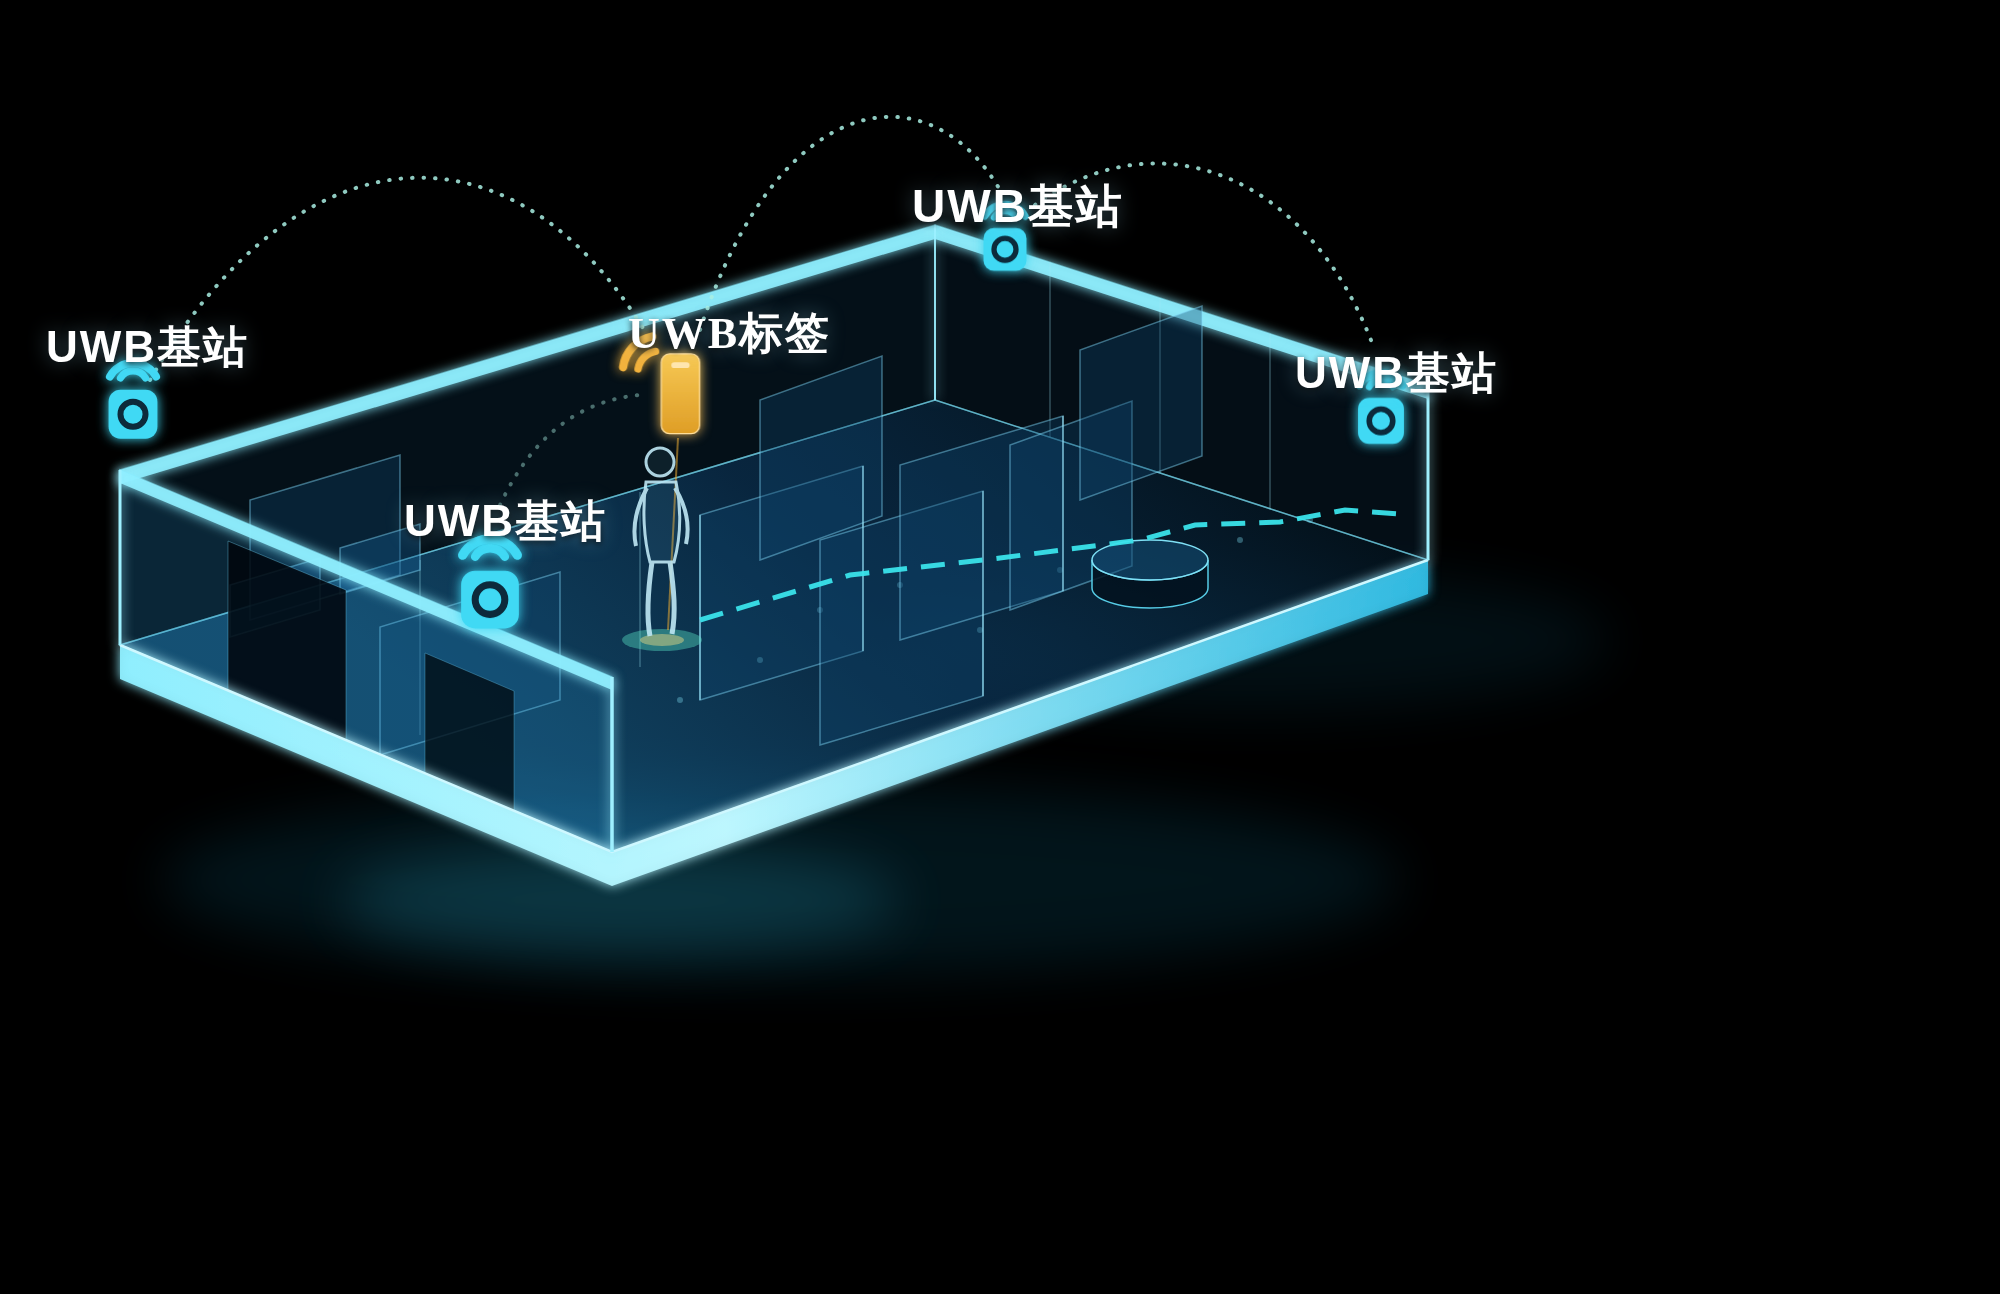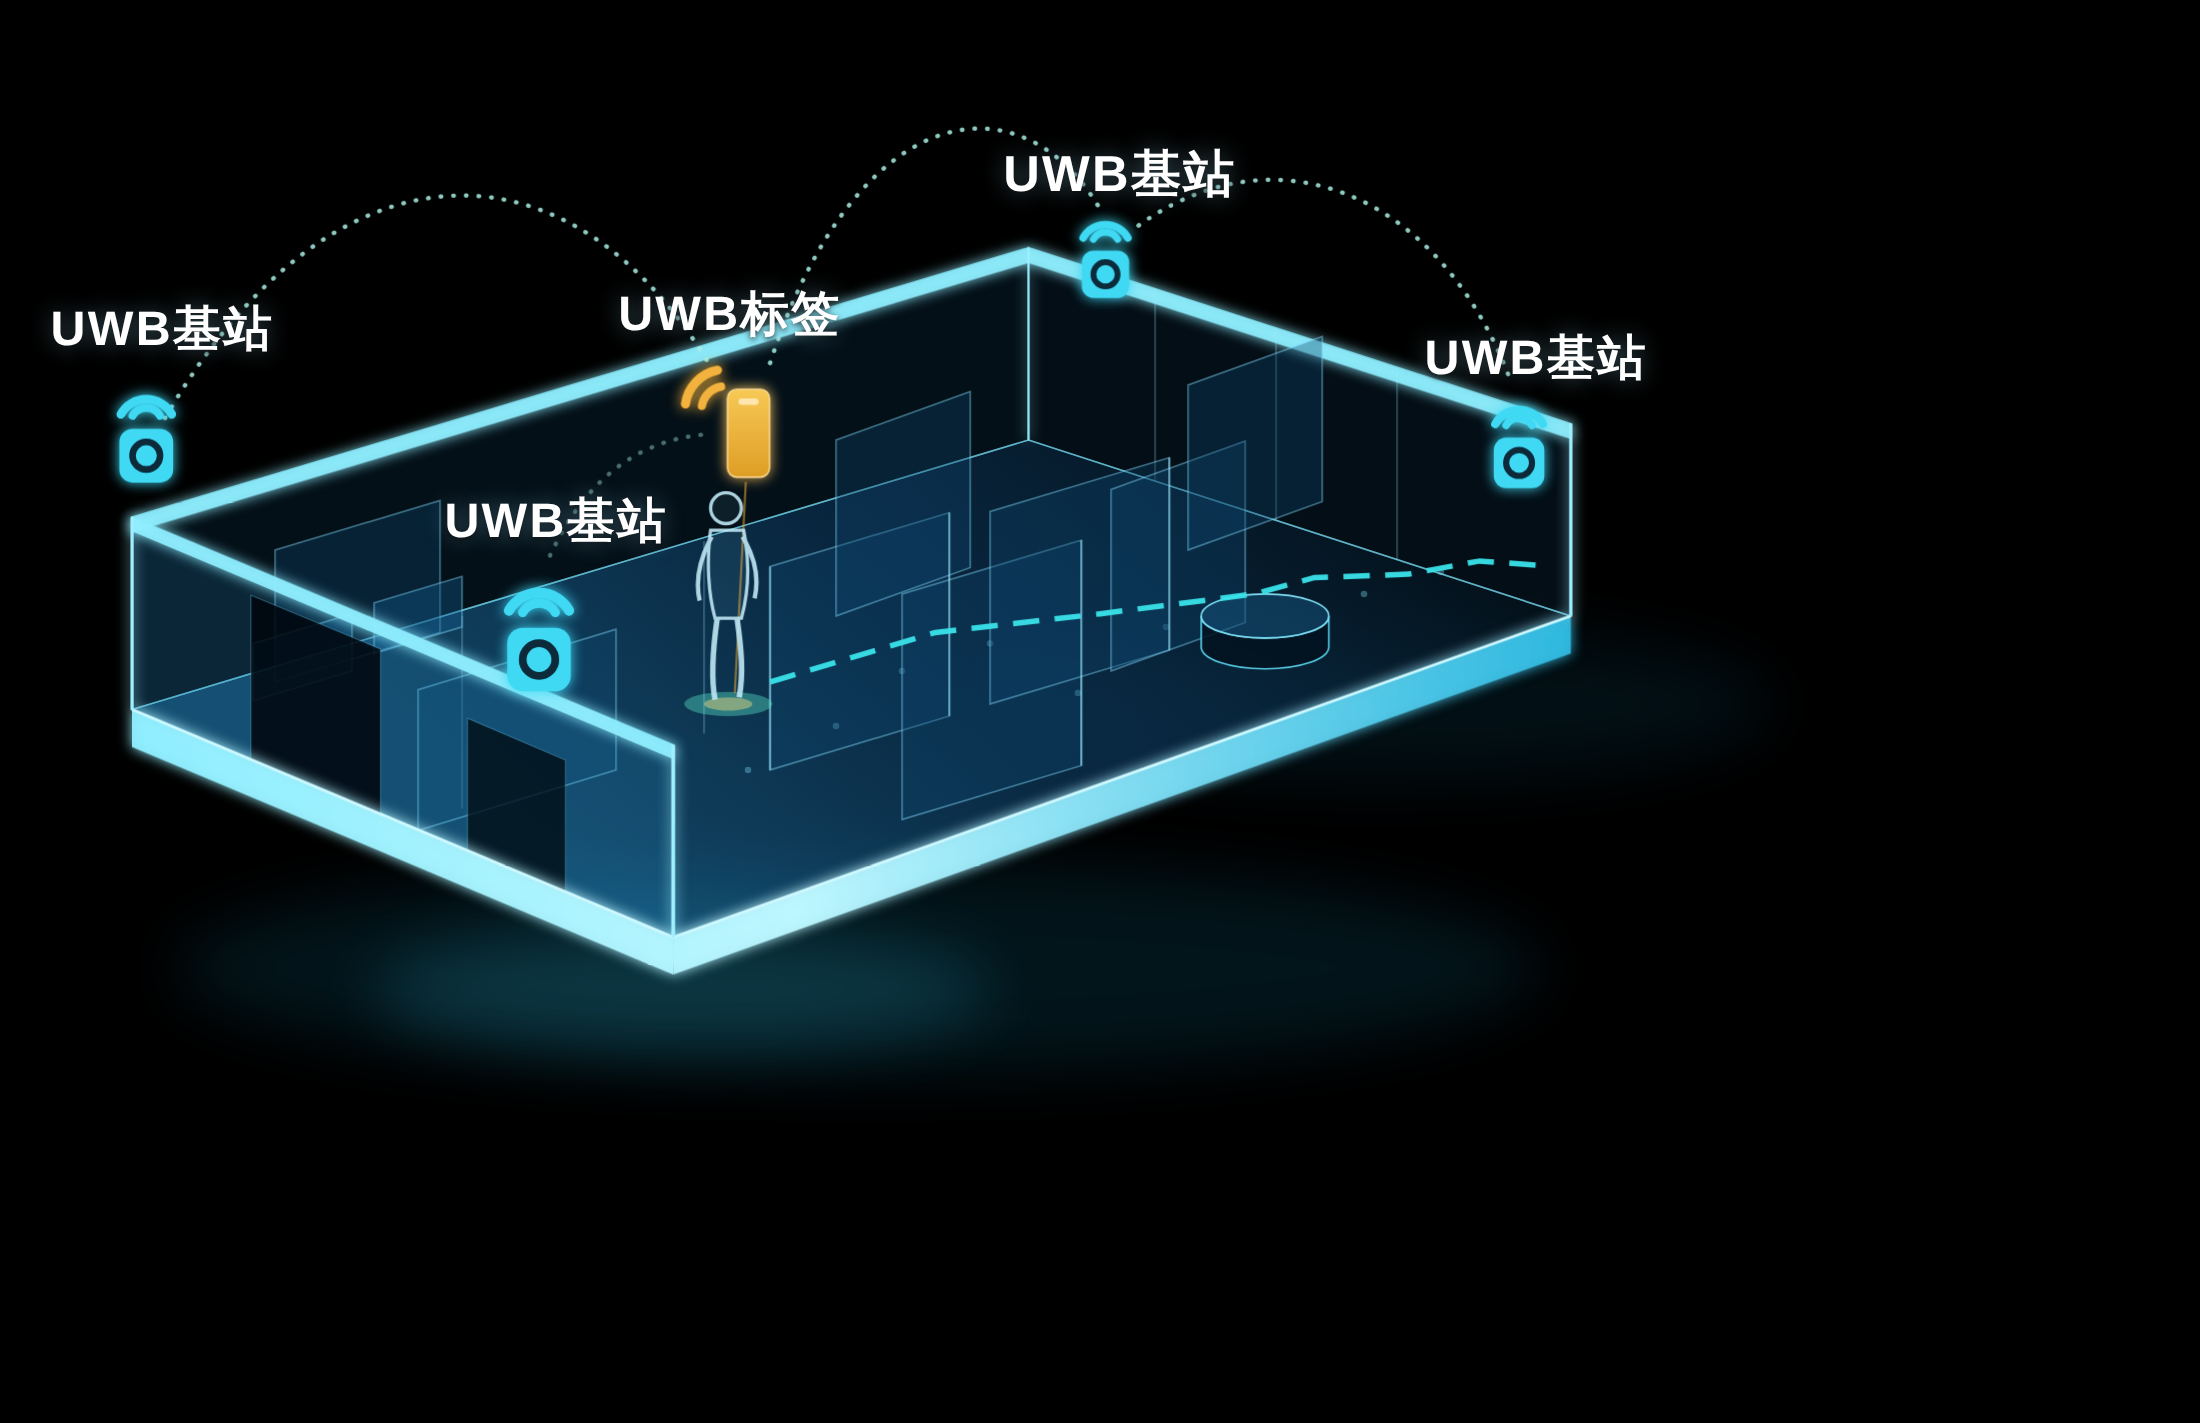--- a/index.html
+++ b/index.html
@@ -26,24 +26,25 @@
   .lbl {
     position: absolute;
     color: #ffffff;
     font-family: "Liberation Sans", sans-serif;
     font-weight: 700;
     font-size: 44px;
     letter-spacing: 2px;
     white-space: nowrap;
     text-shadow: 0 0 20px rgba(160,230,255,0.35), 0 2px 6px rgba(0,0,0,0.9);
     user-select: none;
+    margin-top: 48px;
   }
   .lbl-anchor-left  { left: 46px;   top: 270px; }
   .lbl-anchor-mid   { left: 404px;  top: 444px; }
-  .lbl-tag          { left: 562px;  top: 256px; }
+  .lbl-tag          { left: 628px;  top: 256px; font-family: Liberation Serif, serif; }
   .lbl-anchor-top   { left: 912px;  top: 128px; font-size: 46px; }
   .lbl-anchor-right { left: 1295px; top: 296px; }
 </style>
 </head>
 <body>
 
 <div class="stage">
 
   <svg class="scene" viewBox="0 0 2000 1294">
     <defs>

